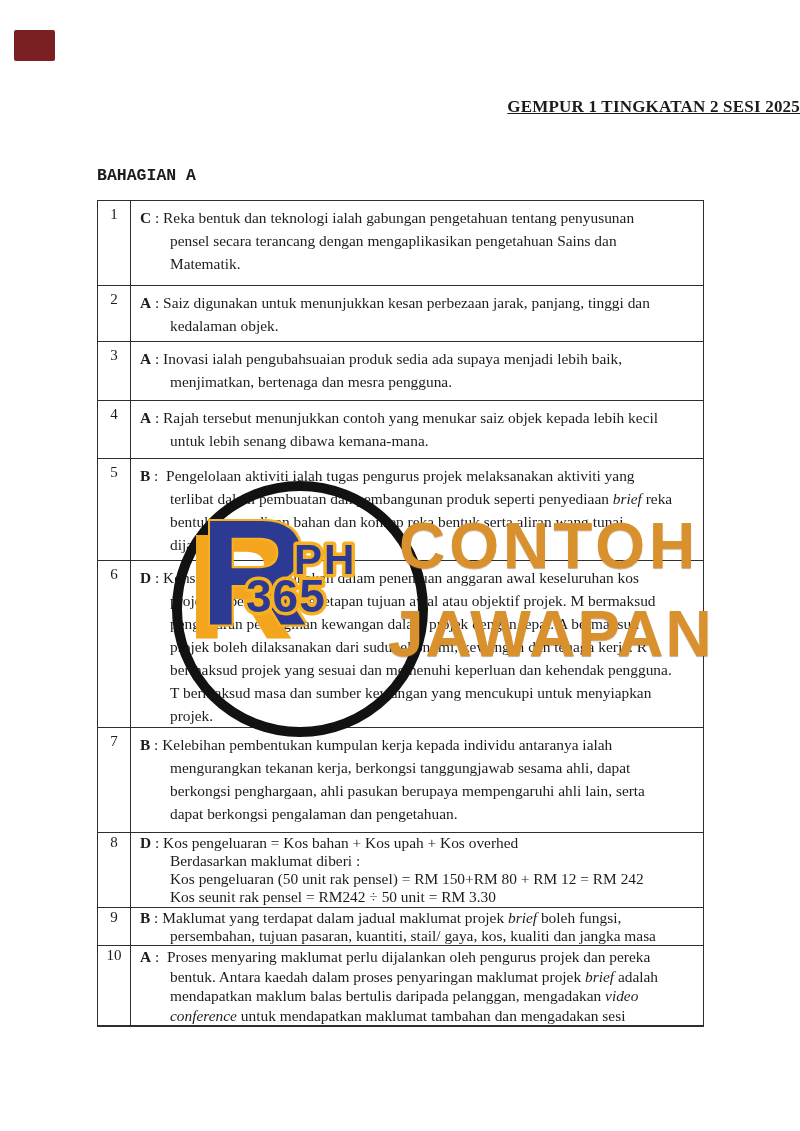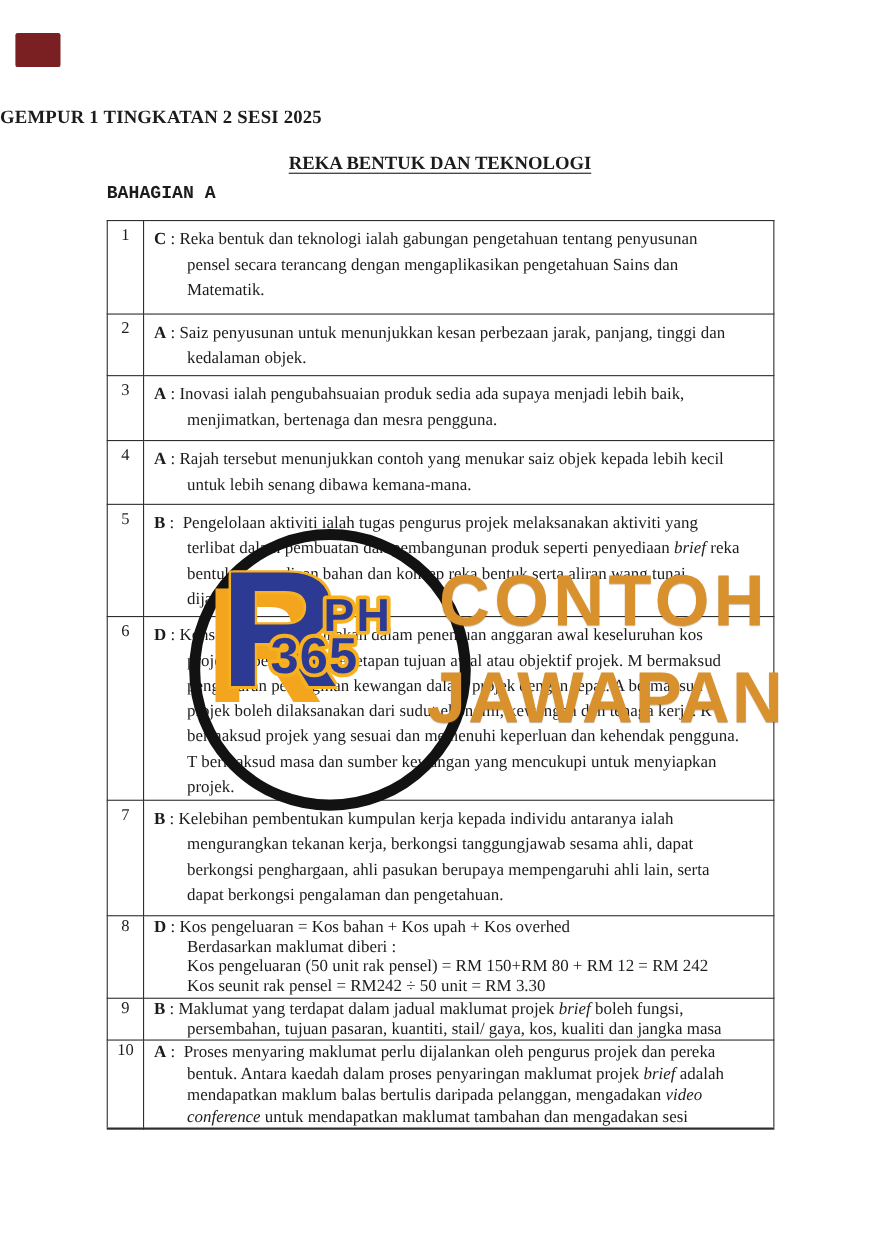--- a/index.html
+++ b/index.html
@@ -1,19 +1,19 @@
 <!DOCTYPE html>
 <html><head>
 <meta charset="utf-8">
 <style>
   html,body{margin:0;padding:0;background:#fff;}
   .page{position:relative;width:800px;height:1131px;background:#ffffff;overflow:hidden;
         font-family:"Liberation Serif","DejaVu Serif",serif;color:#1c1c1c;}
   .badge{position:absolute;left:14px;top:30px;width:41px;height:31px;background:#7b2022;border-radius:2px;}
-  .title{position:absolute;left:0;top:97px;width:100%;text-align:left;font-weight:bold;font-size:17px;letter-spacing:.2px;}
+  .title{position:absolute;left:0;top:97px;width:100%;text-align:right;font-weight:bold;font-size:17px;letter-spacing:.2px;text-decoration:underline;}
   .subtitle{position:absolute;left:0;top:139px;width:100%;text-align:center;font-weight:bold;font-size:17px;text-decoration:underline;text-underline-offset:3px;}
   .section{position:absolute;left:97px;top:166px;font-weight:bold;font-size:16.5px;font-family:Liberation Mono, monospace;}
   table.ans{position:absolute;left:97px;top:200px;width:607px;border-collapse:collapse;
             font-size:15.4px;table-layout:fixed;}
   table.ans, table.ans td{border:1.6px solid #2e2e2e;}
   table.ans{border-bottom-width:2.2px;}
   td{vertical-align:top;}
   td.num{width:30px;text-align:center;font-size:15px;padding-top:5px;}
   td.ansc{padding:5px 4px 0 9px;line-height:23px;}
   .ansbody{padding-left:30px;text-indent:-30px;white-space:pre-wrap;}
@@ -45,36 +45,35 @@
   .stamp1{left:399px;top:513px;font-size:64px;letter-spacing:4px;transform:scaleY(1.02);transform-origin:left top;}
   .stamp2{left:388px;top:601px;font-size:64px;letter-spacing:2px;transform:scaleY(1.02);transform-origin:left top;}
 </style>
 </head>
 <body>
 
 <div class="page">
   <div class="badge"></div>
 
   <div class="title">GEMPUR 1 TINGKATAN 2 SESI 2025</div>
-  <div class="subtitle">REKA BENTUK DAN TEKNOLOGI</div>
   <div class="section">BAHAGIAN A</div>
 
   <table class="ans">
     <tbody>
   <tr>
     <td class="num">1</td>
     <td class="ansc">
       <div class="ansbody"><span class="letter">C</span><span> : </span><span><span>Reka bentuk dan teknologi ialah gabungan pengetahuan tentang penyusunan</span><br><span>pensel secara terancang dengan mengaplikasikan pengetahuan Sains dan</span><br><span>Matematik.</span></span></div>
     </td>
   </tr>
 
   <tr>
     <td class="num">2</td>
     <td class="ansc">
-      <div class="ansbody"><span class="letter">A</span><span> : </span><span><span>Saiz penyusunan untuk menunjukkan kesan perbezaan jarak, panjang, tinggi dan</span><br><span>kedalaman objek.</span></span></div>
+      <div class="ansbody"><span class="letter">A</span><span> : </span><span><span>Saiz digunakan untuk menunjukkan kesan perbezaan jarak, panjang, tinggi dan</span><br><span>kedalaman objek.</span></span></div>
     </td>
   </tr>
 
   <tr>
     <td class="num">3</td>
     <td class="ansc">
       <div class="ansbody"><span class="letter">A</span><span> : </span><span><span>Inovasi ialah pengubahsuaian produk sedia ada supaya menjadi lebih baik,</span><br><span>menjimatkan, bertenaga dan mesra pengguna.</span></span></div>
     </td>
   </tr>
 

